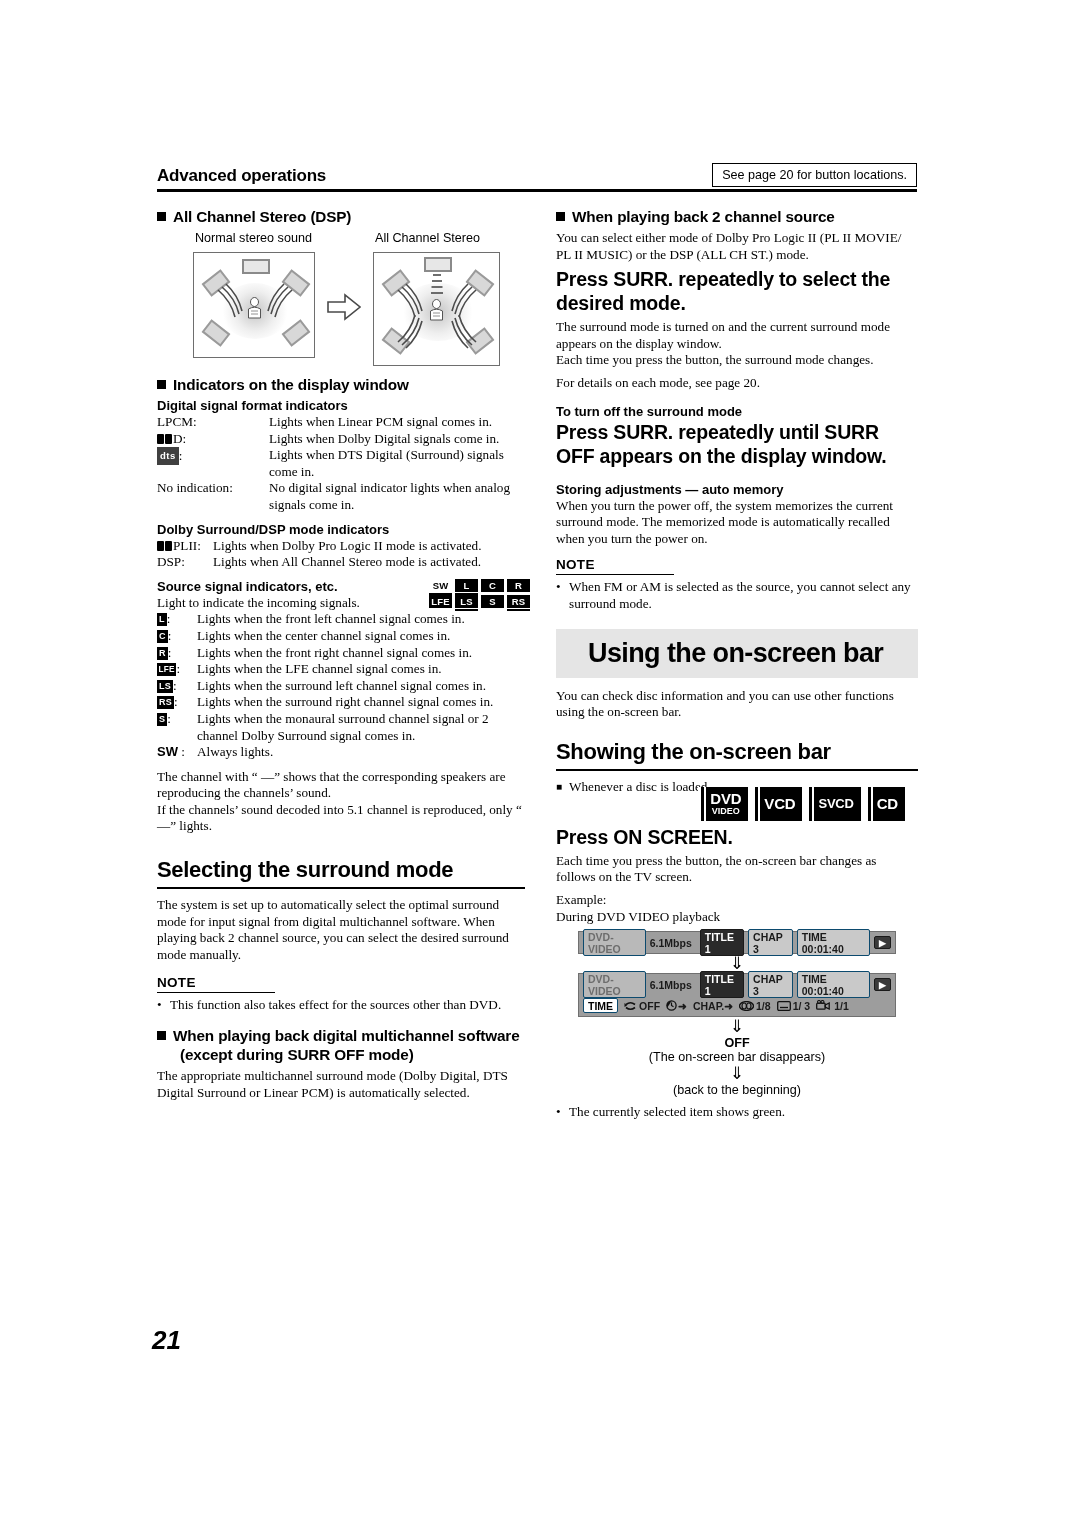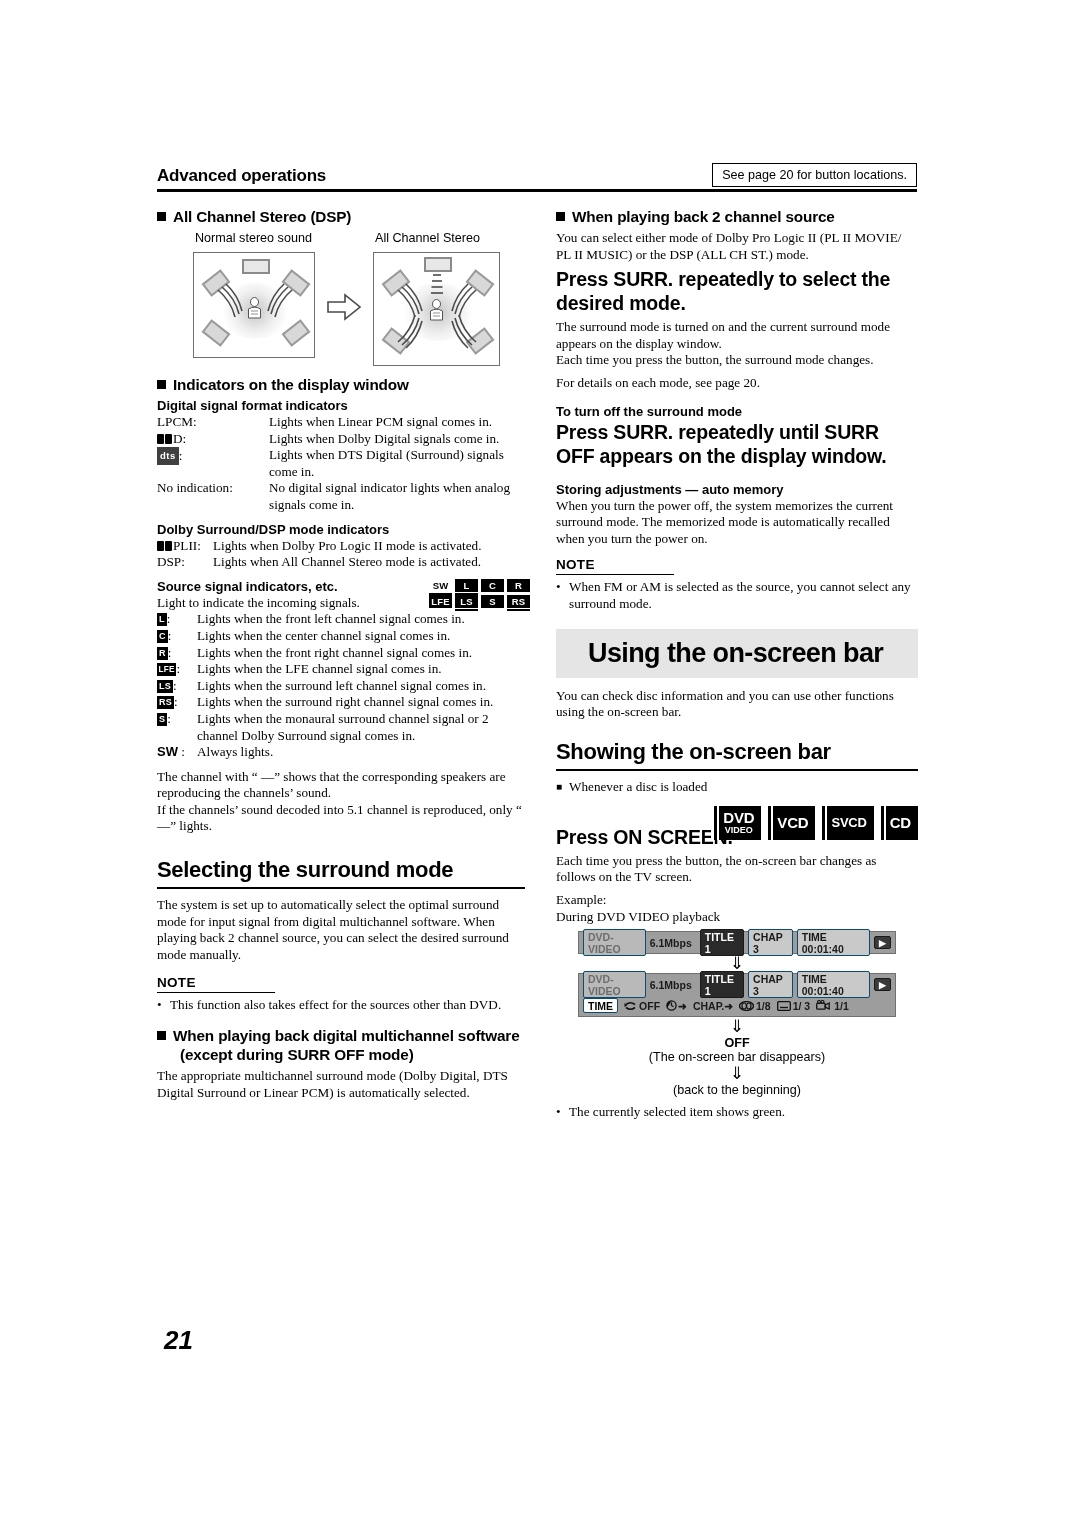--- a/index.html
+++ b/index.html
@@ -353,21 +353,21 @@
   .flow-center {
     text-align: center;
     font-family: "Liberation Sans", sans-serif;
     font-size: 12.6px;
   }
   .flow-center.bold { font-weight: bold; }
 
   
   .page-num {
     position: absolute;
-    left: 164px;
+    left: 152px;
     top: 1325px;
     font-family: "Liberation Sans", sans-serif;
     font-weight: bold;
     font-style: italic;
     font-size: 26px;
   }
 </style>
 </head>
 <body>
 
@@ -640,21 +640,21 @@
     
     <div style="height:18px;"></div>
     <h2 class="big-head">Showing the on-screen bar</h2>
     <div class="big-head-rule"></div>
 
     <div style="position:relative; height:46px;">
       <div class="note-item" style="margin-top:2px;">
         <div class="dot" style="font-size:10px;">■</div>
         <div>Whenever a disc is loaded</div>
       </div>
-      <div class="disc-row" style="position:absolute; right:0px; top:8px;margin-top:19px;">
+      <div class="disc-row" style="position:absolute; right:13px; top:8px;">
         <div class="disc">
           <span class="l1">DVD</span>
           <span class="l2">VIDEO</span>
         </div>
         <div class="disc">
           <span class="l1">VCD</span>
         </div>
         <div class="disc">
           <span class="l1" style="font-size:13px;">SVCD</span>
         </div>

